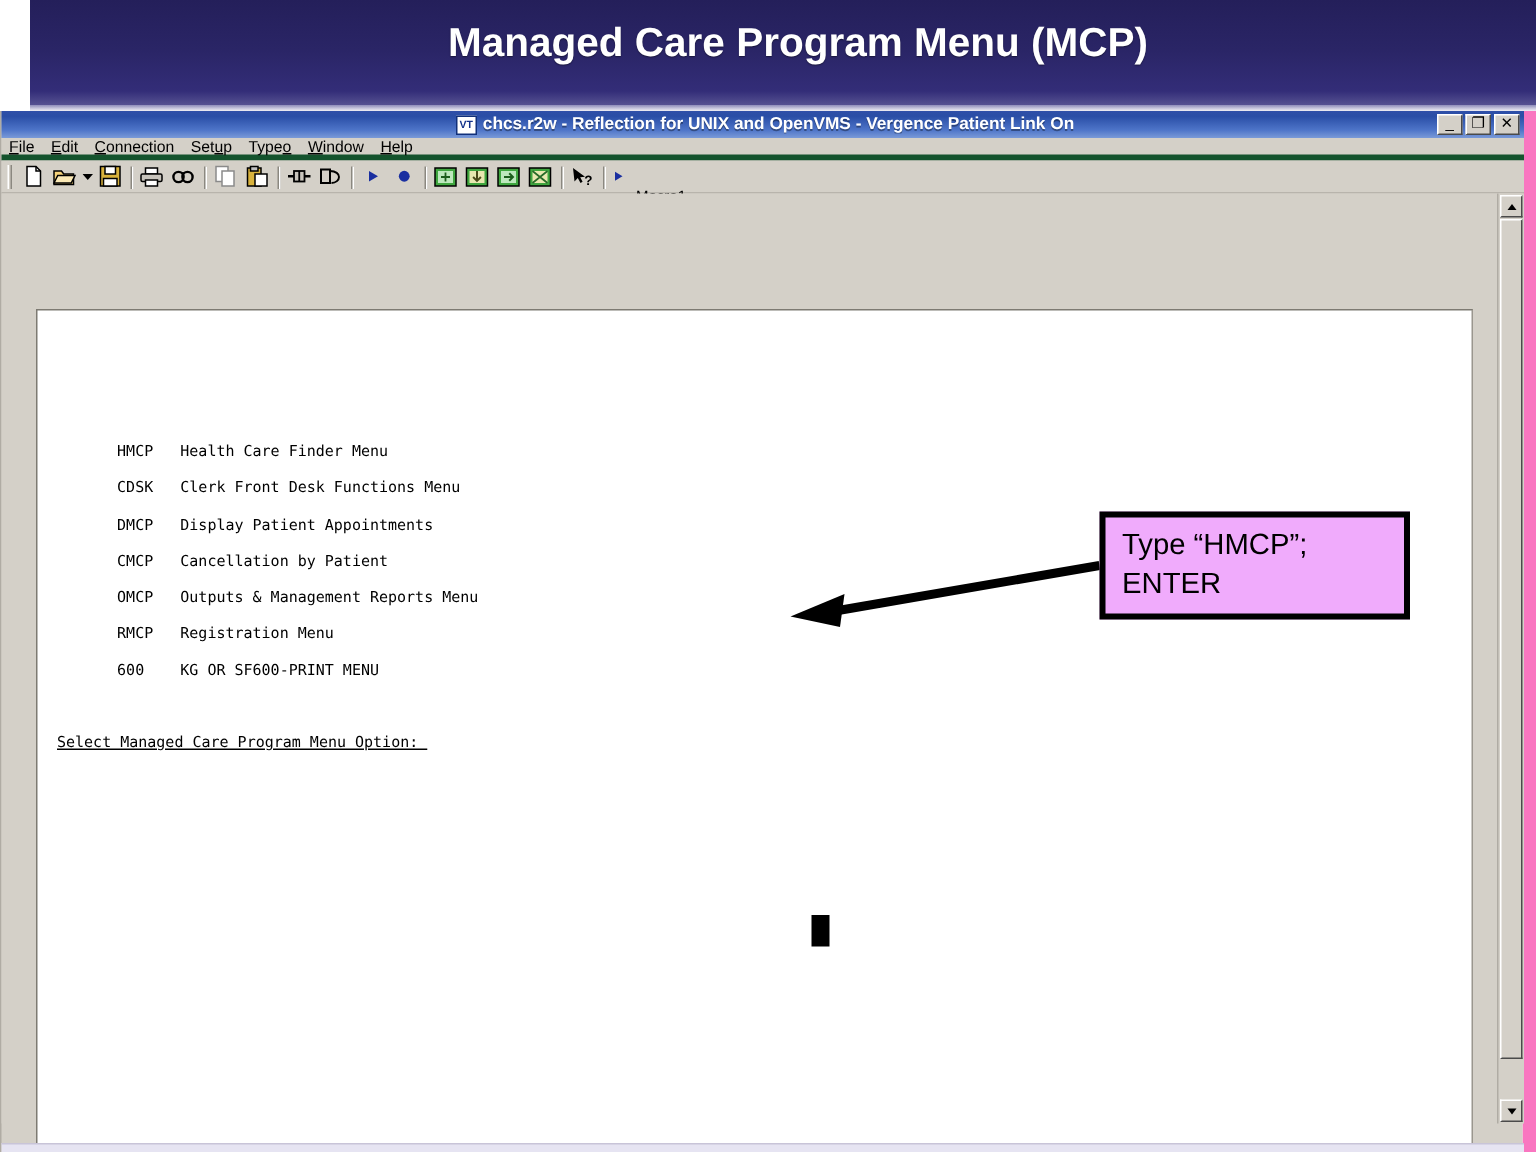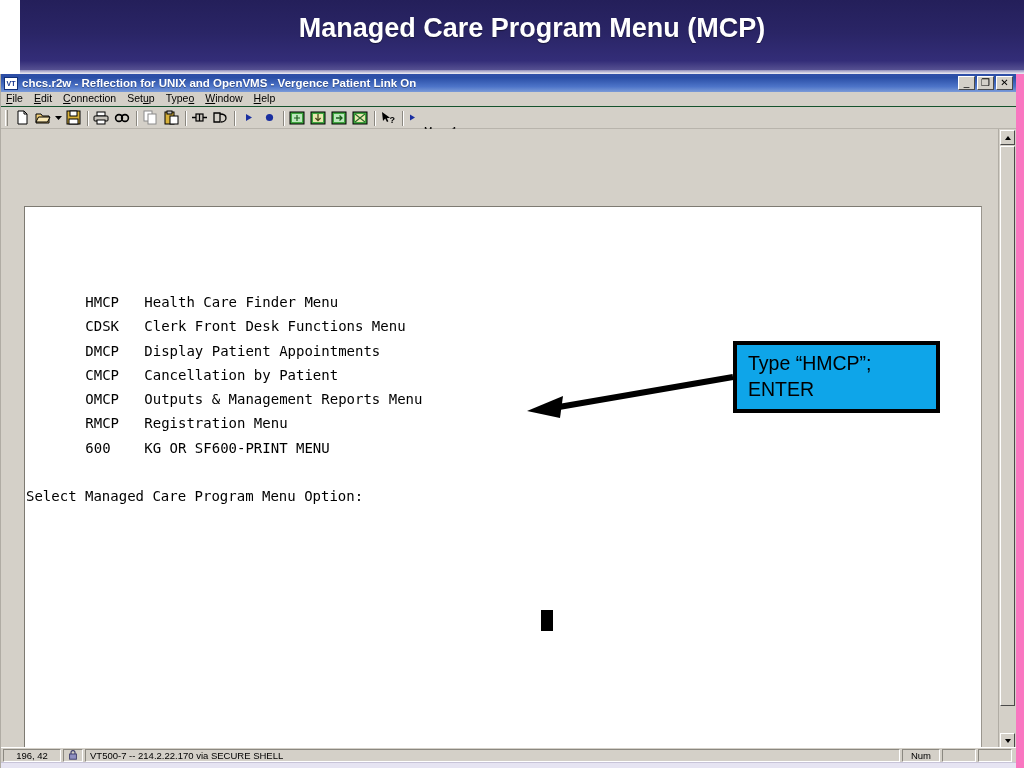--- a/index.html
+++ b/index.html
@@ -47,20 +47,21 @@
     background: #d4d0c8;
     border-left: 1px solid #b0aca4;
   }
 
   
   .titlebar {
     position: absolute; left: 0; top: 0; width: 1015px; height: 18px;
     background: linear-gradient(180deg, #2f4fa8 0%, #2a4ea6 20%, #4d74c8 70%, #7a9ad8 100%);
     display: flex; align-items: center;
     padding-left: 3px;
+    justify-content: center;
   }
   .title-icon {
     width: 14px; height: 13px; flex: 0 0 auto;
     background: #ffffff;
     border: 1px solid #11307a;
     margin-right: 4px;
     position: relative;
     display: flex; align-items: center; justify-content: center;
   }
   .title-icon span {
@@ -86,23 +87,23 @@
     font-size: 10px; line-height: 12px;
     text-align: center;
     font-family: "Liberation Sans", sans-serif;
     overflow: hidden;
   }
 
   
   .menubar {
     position: absolute; left: 0; top: 18px; width: 1015px; height: 15px;
     background: #d4d0c8;
-    display: flex; align-items: flex-start;
+    display: flex; align-items: center;
     padding-left: 5px;
-    border-bottom: 1px solid #14532d;
+    border-bottom: 4px solid #14532d;
   }
   .menu-item {
     font-size: 10.5px; color: #000000; margin-right: 11px;
     font-family: "Liberation Sans", sans-serif;
     white-space: nowrap;
   }
   .menu-item u { text-decoration: underline; }
 
   
   .toolbar {
@@ -144,27 +145,27 @@
     width: 958px; height: 608px;
     background: #ffffff;
     border: 1px solid #9a968e;
     border-top-color: #7d7a72; border-left-color: #7d7a72;
     overflow: hidden;
   }
   .term-inner {
     position: absolute; left: 0; top: 0;
     padding: 0;
     font-family: "DejaVu Sans Mono", "Liberation Mono", monospace;
-    font-size: 14px;
+    font-size: 10px;
     line-height: 24.3px;
     color: #000000;
     white-space: pre;
   }
   .term-menu { position: absolute; left: 35px; top: 83px; }
-  .term-prompt { position: absolute; left: 1px; top: 277px; }
+  .term-prompt { position: absolute; left: 13px; top: 277px; text-decoration: underline; }
 
   .cursor-block {
     position: absolute;
     left: 516px; top: 403px;
     width: 12px; height: 21px;
     background: #000000;
   }
 
   
   .vscroll {
@@ -225,21 +226,21 @@
     position: absolute; left: 0; bottom: 0; width: 1015px; height: 6px;
     background: #e6e4f2;
     border-top: 1px solid #c8c4d8;
   }
 
   
   .callout {
     position: absolute;
     left: 733px; top: 341px;
     width: 207px; height: 72px;
-    background: #0ea5e9;
+    background: #f0abfc;
     border: 4px solid #000000;
     padding: 5px 0 0 11px;
     z-index: 30;
   }
   .callout-text {
     font-size: 19.5px; color: #000000;
     font-family: "Liberation Sans", sans-serif;
     line-height: 26px;
     white-space: pre-line;
   }
@@ -443,33 +444,20 @@
     <div class="vscroll">
       <div class="sb-arrow up">
           <i></i>
         </div>
       <div class="sb-thumb"></div>
       <div class="sb-arrow down">
           <i></i>
         </div>
     </div>
 
-    <div class="statusbar">
-      <div class="sb-panel sb-pos">196, 42</div>
-      <div class="sb-panel sb-lock">
-        <svg width="8" height="10" viewBox="0 0 8 10">
-            <path d="M2 4V2.6a2 2 0 0 1 4 0V4" fill="none" stroke="#3a3a6a" stroke-width="1.1"></path>
-            <rect x="0.6" y="4" width="6.8" height="5.2" fill="#8f8fc0" stroke="#3a3a6a" stroke-width="0.9"></rect>
-          </svg>
-      </div>
-      <div class="sb-panel sb-conn">VT500-7 -- 214.2.22.170 via SECURE SHELL</div>
-      <div class="sb-panel sb-num">Num</div>
-      <div class="sb-panel sb-e1"></div>
-      <div class="sb-panel sb-e2"></div>
-    </div>
     <div class="statusbar-bottom"></div>
   </div>
 
   <svg class="arrow-svg" viewBox="0 0 1024 768">
     <path d="M733 377 L553 408" stroke="#000000" stroke-width="6" fill="none"></path>
     <path d="M527 411 L563 396 L560 418 Z" fill="#000000"></path>
   </svg>
 
   <div class="callout">
     <div class="callout-text">Type “HMCP”;

